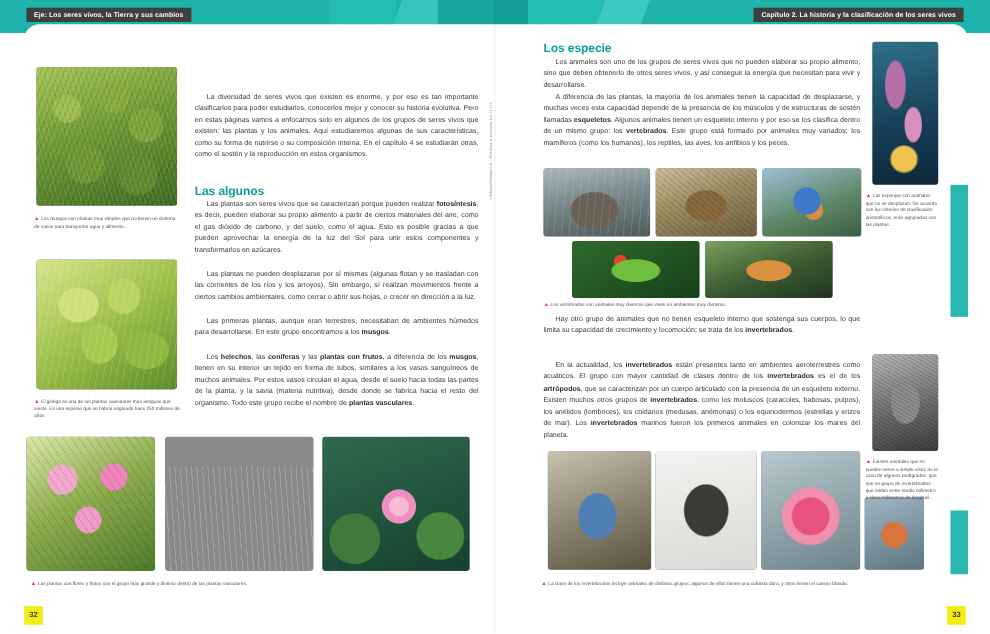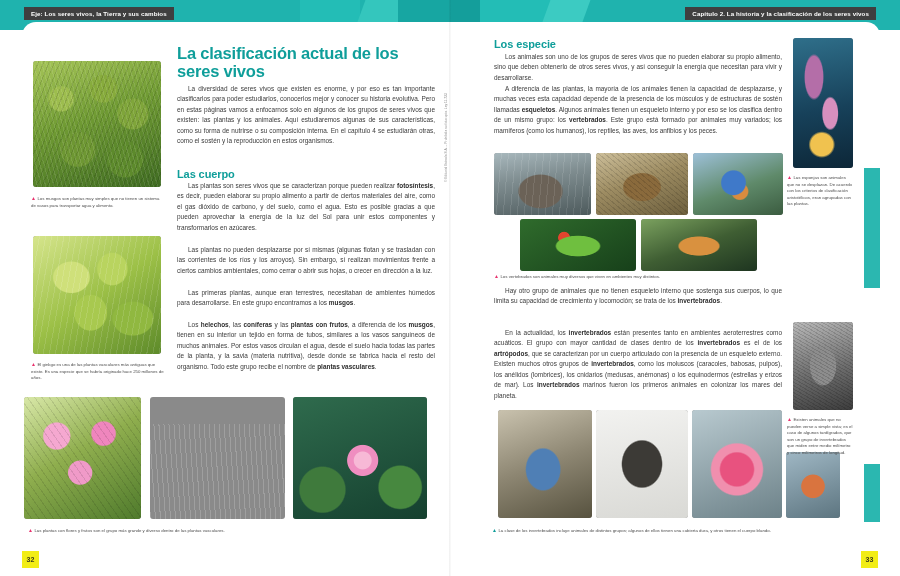--- a/index.html
+++ b/index.html
@@ -347,25 +347,24 @@
   <div class="page page-left">
 
     <div class="teal-band">
       <div class="shade-a"></div>
       <div class="shade-b"></div>
       <div class="shade-c"></div>
     </div>
     <div class="white-round"></div>
     <div class="hdr-tag">Eje: Los seres vivos, la Tierra y sus cambios</div>
 
-    <h1 class="title" style="position:absolute; left:177px; top:44px; width:255px;">La clasificación actual de los seres vivos</h1>
 
     <p class="body" style="position:absolute; left:177px; top:84px; width:258px;">La diversidad de seres vivos que existen es enorme, y por eso es tan importante clasificarlos para poder estudiarlos, conocerlos mejor y conocer su historia evolutiva. Pero en estas páginas vamos a enfocarnos solo en algunos de los grupos de seres vivos que existen: las plantas y los animales. Aquí estudiaremos algunas de sus características, como su forma de nutrirse o su composición interna. En el capítulo 4 se estudiarán otras, como el sostén y la reproducción en estos organismos.</p>
 
-    <h2 class="subtitle" style="position:absolute; left:177px; top:168px;">Las cuerpo</h2>
+    <h2 class="subtitle" style="position:absolute; left:177px; top:168px;">Las algunos</h2>
 
     <p class="body" style="position:absolute; left:177px; top:181px; width:258px;">Las plantas son seres vivos que se caracterizan porque pueden realizar <b>fotosíntesis</b>, es decir, pueden elaborar su propio alimento a partir de ciertos materiales del aire, como el gas dióxido de carbono, y del suelo, como el agua. Esto es posible gracias a que pueden aprovechar la energía de la luz del Sol para unir estos componentes y transformarlos en azúcares.</p>
     <p class="body" style="position:absolute; left:177px; top:245px; width:258px;">Las plantas no pueden desplazarse por sí mismas (algunas flotan y se trasladan con las corrientes de los ríos y los arroyos). Sin embargo, sí realizan movimientos frente a ciertos cambios ambientales, como cerrar o abrir sus hojas, o crecer en dirección a la luz.</p>
     <p class="body" style="position:absolute; left:177px; top:288px; width:258px;">Las primeras plantas, aunque eran terrestres, necesitaban de ambientes húmedos para desarrollarse. En este grupo encontramos a los <b>musgos</b>.</p>
     <p class="body" style="position:absolute; left:177px; top:320px; width:258px;">Los <b>helechos</b>, las <b>coníferas</b> y las <b>plantas con frutos</b>, a diferencia de los <b>musgos</b>, tienen en su interior un tejido en forma de tubos, similares a los vasos sanguíneos de muchos animales. Por estos vasos circulan el agua, desde el suelo hacia todas las partes de la planta, y la savia (materia nutritiva), desde donde se fabrica hacia el resto del organismo. Todo este grupo recibe el nombre de <b>plantas vasculares</b>.</p>
 
     <div class="photo ph-moss" style="left:33px; top:61px; width:128px; height:126px;">
       <div class="inner"></div>
     </div>
     <div class="caption" style="left:31px; top:196px; width:132px;">

